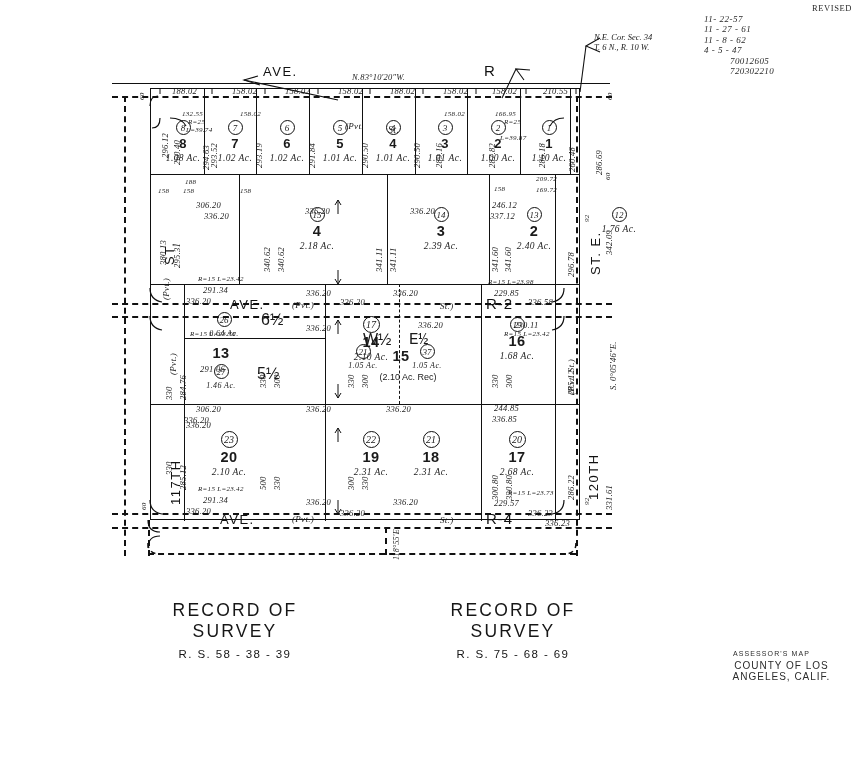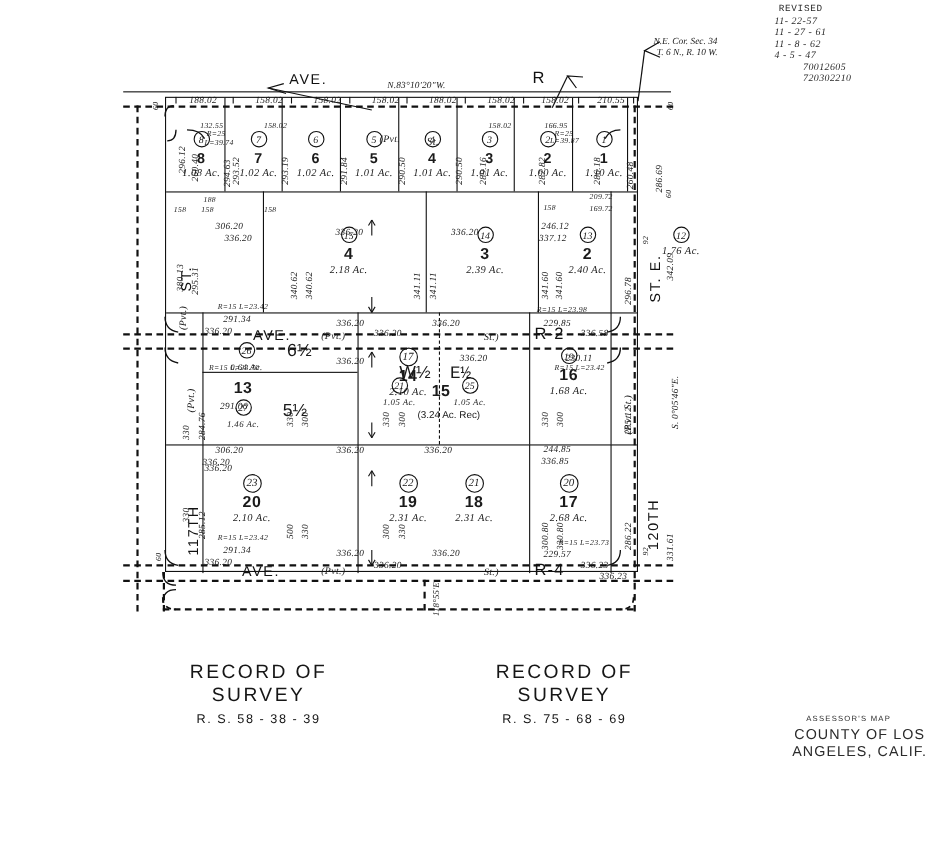--- a/index.html
+++ b/index.html
@@ -18,22 +18,22 @@
   .abs { position:absolute; }
 
   
   #revision-block {
     left:702px; top:3px; width:150px;
     font-family:"Liberation Serif", serif;
     font-size:9px; line-height:10.5px;
     color:#2a2a2a;
   }
   #revision-block .rev-title {
-    font-family:Liberation Mono, monospace;
-    font-size:8.5px; letter-spacing:.6px; margin-left:6px;
+    font-family:Liberation Serif, serif;
+    font-size:8.5px; letter-spacing:.6px; margin-left:6px;text-align:right;
   }
   #revision-block .rev-date { font-style:italic; letter-spacing:.5px; margin-left:2px;}
   #revision-block .rev-num { font-style:italic; letter-spacing:.4px; margin-left:28px; }
 
   
   #map-frame {
     left:150px; top:88px; width:430px; height:432px;
     border:1.4px solid #111;
   }
   
@@ -114,21 +114,20 @@
     white-space:nowrap;
   }
   .bearing.rot { transform-origin:0 0; }
 
   
   #ne-corner-note {
     left:594px; top:32px;
     font-family:"Liberation Serif", serif;
     font-style:italic; font-size:8.5px; line-height:10px;
     white-space:nowrap;
-    text-align:right;
   }
 
   
   .ros {
     position:absolute; text-align:center;
     font-family:"Liberation Sans", sans-serif;
     color:#161616;
   }
   .ros .ros-title { font-size:17.5px; letter-spacing:2.2px; }
   .ros .ros-sub { font-size:11.5px; letter-spacing:1.4px; margin-top:6px; }
@@ -144,21 +143,21 @@
     text-align:center;
   }
 
   
   #assessor-footer {
     left:690px; top:650px; width:163px; text-align:center;
     font-family:"Liberation Sans", sans-serif;
     color:#2b2b2b;
   }
   #assessor-footer .af1 { font-size:7px; letter-spacing:1.1px; }
-  #assessor-footer .af2 { font-size:13px; letter-spacing:1px; margin-top:3px;margin-left:20px; }
+  #assessor-footer .af2 { font-size:10px; letter-spacing:1px; margin-top:3px;margin-left:20px; }
 
   
   #watermark {
     left:4px; top:723px;
     font-family:"Liberation Sans", sans-serif;
     font-size:20px; letter-spacing:.5px;
     color:#8d8d8d;
   }
   .r-label {
     position:absolute;
@@ -332,27 +331,27 @@
     </div>
 
     <div class="lot half" style="left:212px; top:242px;text-align:center;">W½</div>
     <div class="lot" style="left:186px; top:252px; width:52px;">
       <div class="circle sz-sm">21</div>
       <div class="acre sm">1.05 Ac.</div>
     </div>
 
     <div class="lot half" style="left:258px; top:242px;font-family:Liberation Mono, monospace;">E½</div>
     <div class="lot" style="left:250px; top:252px; width:52px;">
-      <div class="circle sz-sm">25</div>
+      <div class="circle sz-sm">37</div>
       <div class="acre sm">1.05 Ac.</div>
     </div>
     <div class="lot" style="left:240px; top:258px; width:20px;">
       <div class="num big">15</div>
     </div>
-    <div class="lot acre" style="left:212px; top:283px; width:90px; font-size:9px;">(3.24 Ac. Rec)</div>
+    <div class="lot acre" style="left:212px; top:283px; width:90px; font-size:9px;">(2.10 Ac. Rec)</div>
 
     <div class="lot" style="left:338px; top:225px; width:56px;">
       <div class="circle sz-sm">19</div>
       <div class="num big">16</div>
       <div class="acre">1.68 Ac.</div>
     </div>
 
     <div class="lot" style="left:50px; top:340px; width:56px;">
       <div class="circle sz-md">23</div>
       <div class="num big">20</div>
@@ -415,21 +414,21 @@
   <div class="bearing rot" style="left:608px; top:390px; transform:rotate(-90deg);">S. 0°05'46"E.</div>
   <div class="bearing rot" style="left:392px; top:560px; transform:rotate(-90deg); font-size:8px;">118°55'E.</div>
 
   <div class="dim tiny" style="left:182px; top:110px;">132.55</div>
   <div class="dim tiny" style="left:188px; top:118px;">R=25</div>
   <div class="dim tiny" style="left:186px; top:126px;">L=39.74</div>
   <div class="dim tiny" style="left:240px; top:110px;">158.02</div>
   <div class="dim tiny" style="left:444px; top:110px;">158.02</div>
   <div class="dim tiny" style="left:495px; top:110px;">166.95</div>
   <div class="dim tiny" style="left:504px; top:118px;">R=25</div>
-  <div class="dim tiny" style="left:500px; top:124px;">L=39.87</div>
+  <div class="dim tiny" style="left:500px; top:134px;">L=39.87</div>
 
   <div class="dim vert" style="left:160px; top:158px;">296.12</div>
   <div class="dim vert" style="left:172px; top:165px;">260.40</div>
   <div class="dim vert" style="left:201px; top:170px;">294.63</div>
   <div class="dim vert" style="left:209px; top:168px;">293.52</div>
   <div class="dim vert" style="left:254px; top:168px;">293.19</div>
   <div class="dim vert" style="left:307px; top:168px;">291.84</div>
   <div class="dim vert" style="left:360px; top:168px;">290.50</div>
   <div class="dim vert" style="left:412px; top:168px;">290.50</div>
   <div class="dim vert" style="left:434px; top:168px;">289.16</div>

